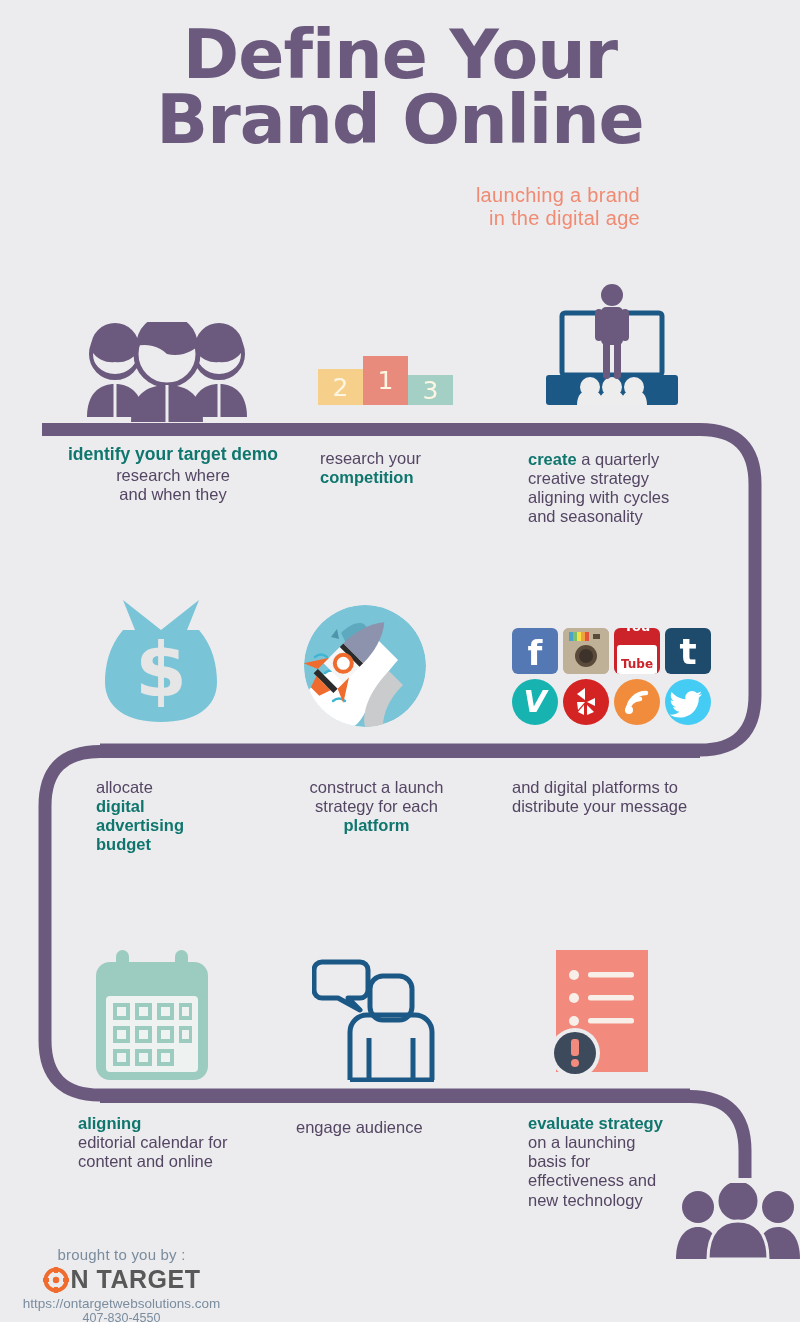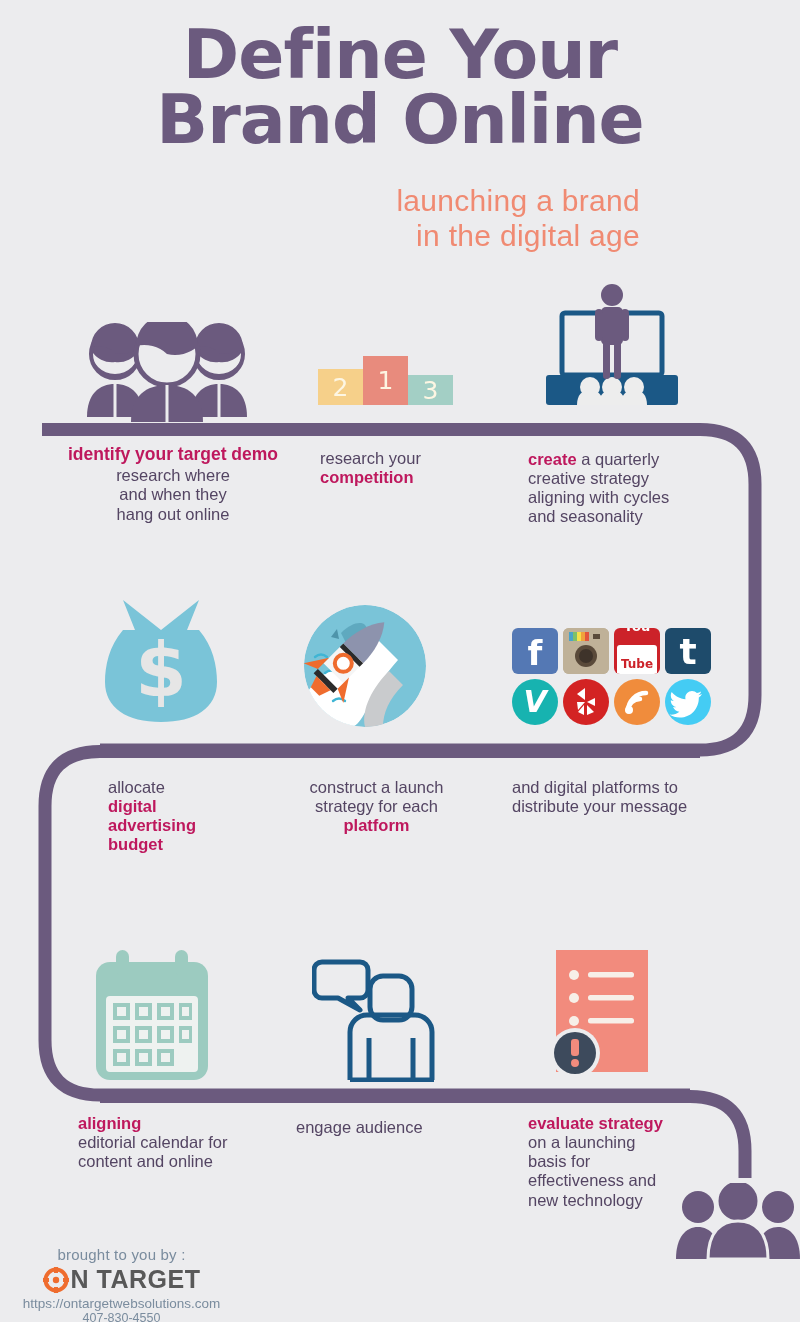--- a/index.html
+++ b/index.html
@@ -17,32 +17,32 @@
     font-family:"DejaVu Sans", sans-serif;
     font-weight:bold;
     color:#6b5a7e;
     font-size:68px;
     line-height:0.96;
     letter-spacing:-1px;
   }
   .subtitle-block { position:absolute; right:160px; top:184px; text-align:right; }
   .sub-line {
     color:#f08a72;
-    font-size:30px;
+    font-size:20px;
     line-height:1.16;
     font-weight:300;
     letter-spacing:0.3px;
   }
 
   
   .snake { position:absolute; left:0; top:0; width:800px; height:1322px; pointer-events:none; }
 
   
   .txt { position:absolute; color:#544563; font-size:16.5px; line-height:1.16; }
-  .txt .hd { font-weight:bold; color:#be185d; }
+  .txt .hd { font-weight:bold; color:#0f766e; }
   .ctr { text-align:center; }
 
   
   .icon { position:absolute; }
 
   
   .people-grp svg { display:block; }
 
   
   .podium { position:absolute; display:flex; align-items:flex-end; }
@@ -153,21 +153,20 @@
         <rect x="63" y="58" width="7" height="38" rx="3"></rect>
         <rect x="74" y="58" width="7" height="38" rx="3"></rect>
       </g>
     </svg>
   </div>
 
   <div class="txt" style="left:42px; top:444px; width:262px; text-align:center;">
     <div class="hd" style="font-size:17.5px;">identify your target demo</div>
     <div style="margin-top:2px;">research where</div>
     <div>and when they</div>
-    <div>hang out online</div>
   </div>
 
   <div class="txt" style="left:320px; top:449px; width:190px;">
     <div>research your</div>
     <div class="hd">competition</div>
   </div>
 
   <div class="txt" style="left:528px; top:450px; width:200px;">
     <div><span class="hd">create</span>
       <span>a quarterly</span></div>
@@ -282,21 +281,21 @@
                  c0,2.3 1.2,4.4 3,5.6 c-1.1,0 -2.1,-0.3 -3,-0.8 l0,0.1
                  c0,3.3 2.3,6 5.4,6.6 c-0.6,0.2 -1.2,0.2 -1.8,0.2
                  c-0.4,0 -0.9,0 -1.3,-0.1 c0.9,2.7 3.4,4.6 6.3,4.7
                  c-2.3,1.8 -5.2,2.9 -8.4,2.9 c-0.5,0 -1.1,0 -1.6,-0.1
                  c3,1.9 6.5,3 10.3,3 c12.3,0 19.1,-10.2 19.1,-19.1
                  l0,-0.9 C35.1,17.6 36.2,16.4 37,15 z" fill="#fff"></path>
       </svg>
       </div>
   </div>
 
-  <div class="txt" style="left:108px; top:778px; width:180px;">
+  <div class="txt" style="left:96px; top:778px; width:180px;">
     <div>allocate</div>
     <div class="hd">digital</div>
     <div class="hd">advertising</div>
     <div class="hd">budget</div>
   </div>
 
   <div class="txt ctr" style="left:284px; top:778px; width:185px;">
     <div>construct a launch</div>
     <div>strategy for each</div>
     <div class="hd">platform</div>

